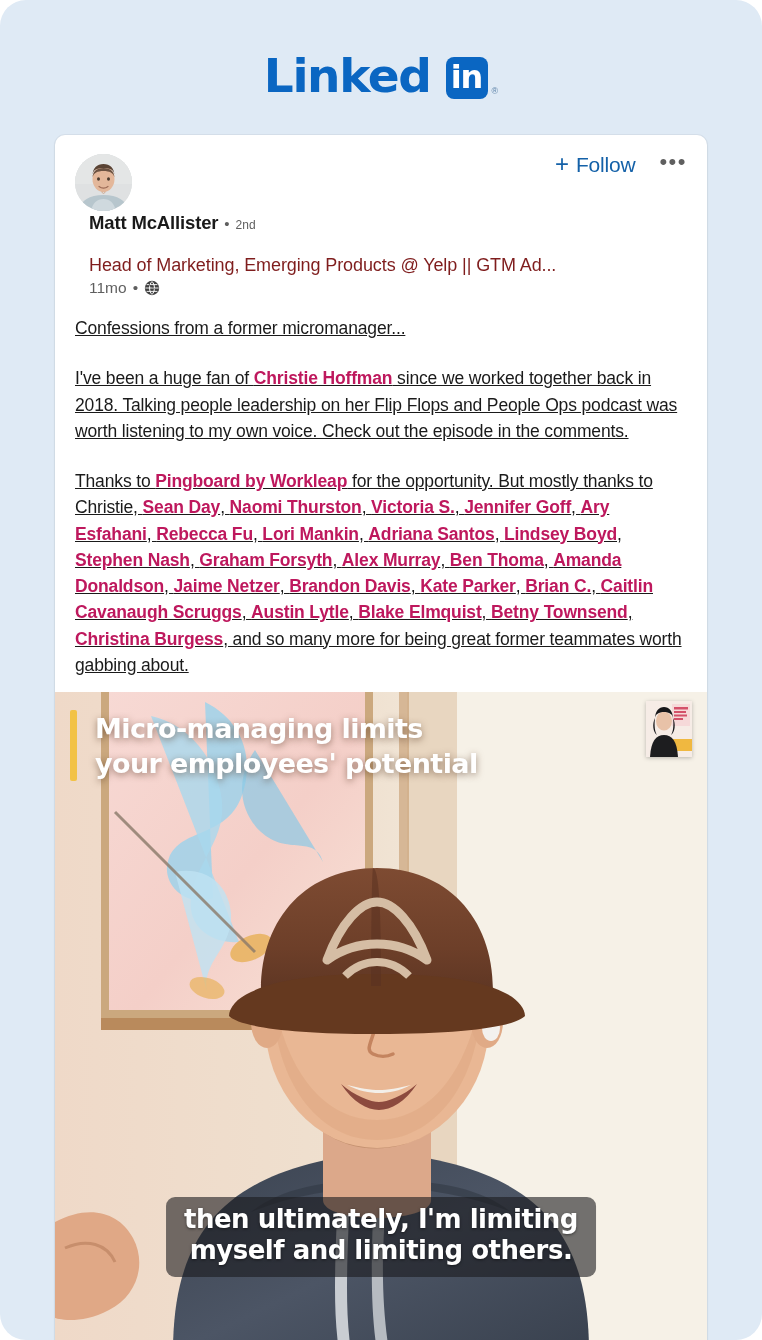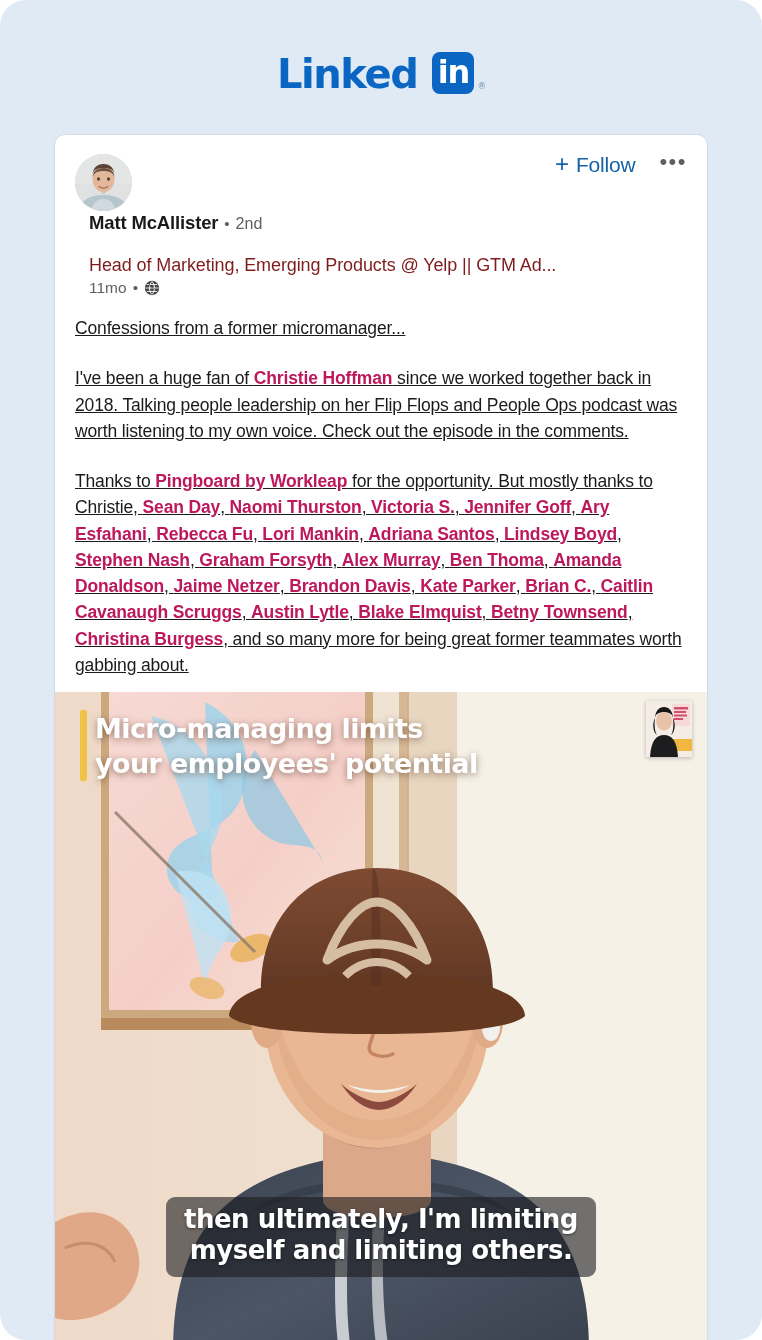--- a/index.html
+++ b/index.html
@@ -36,21 +36,21 @@
     top: 52px;
     left: 0;
     width: 762px;
     display: flex;
     align-items: flex-end;
     justify-content: center;
     gap: 3px;
   }
   .brand-word {
     font-family: "DejaVu Sans", sans-serif;
-    font-size: 40px;
+    font-size: 47px;
     font-weight: 700;
     letter-spacing: -1.4px;
     color: #0a66c2;
     line-height: 1;
   }
   .brand-badge {
     width: 42px;
     height: 42px;
     border-radius: 8px;
     background: #0a66c2;
@@ -116,21 +116,21 @@
     gap: 6px;
     white-space: nowrap;
   }
   .author-name {
     font-size: 18.5px;
     font-weight: 700;
     color: #1a1a1a;
     letter-spacing: -0.15px;
   }
   .dot-sep { color: #5f5f5f; font-size: 15px; }
-  .degree { font-size: 16px; color: #5f5f5f; }
+  .degree { font-size: 12px; color: #5f5f5f; }
 
   .headline {
     margin-top: 21px;
     font-size: 18px;
     color: #7f1d1d;
     letter-spacing: -0.1px;
     white-space: nowrap;
     overflow: hidden;
   }
   .meta-line {
@@ -205,25 +205,25 @@
     width: 652px;
     height: 660px;
     overflow: hidden;
     background: #c9b9ab;
     cursor: pointer;
   }
   .media svg { position: absolute; inset: 0; display: block; }
 
   .overlay-title {
     position: absolute;
-    left: 25px;
+    left: 15px;
     top: 18px;
     display: flex;
     align-items: stretch;
-    gap: 8px;
+    gap: 18px;
   }
   .overlay-bar {
     width: 7px;
     border-radius: 2px;
     background: #f2c246;
     flex: 0 0 7px;
   }
   .overlay-lines {
     font-family: "DejaVu Sans", sans-serif;
     font-size: 27px;

